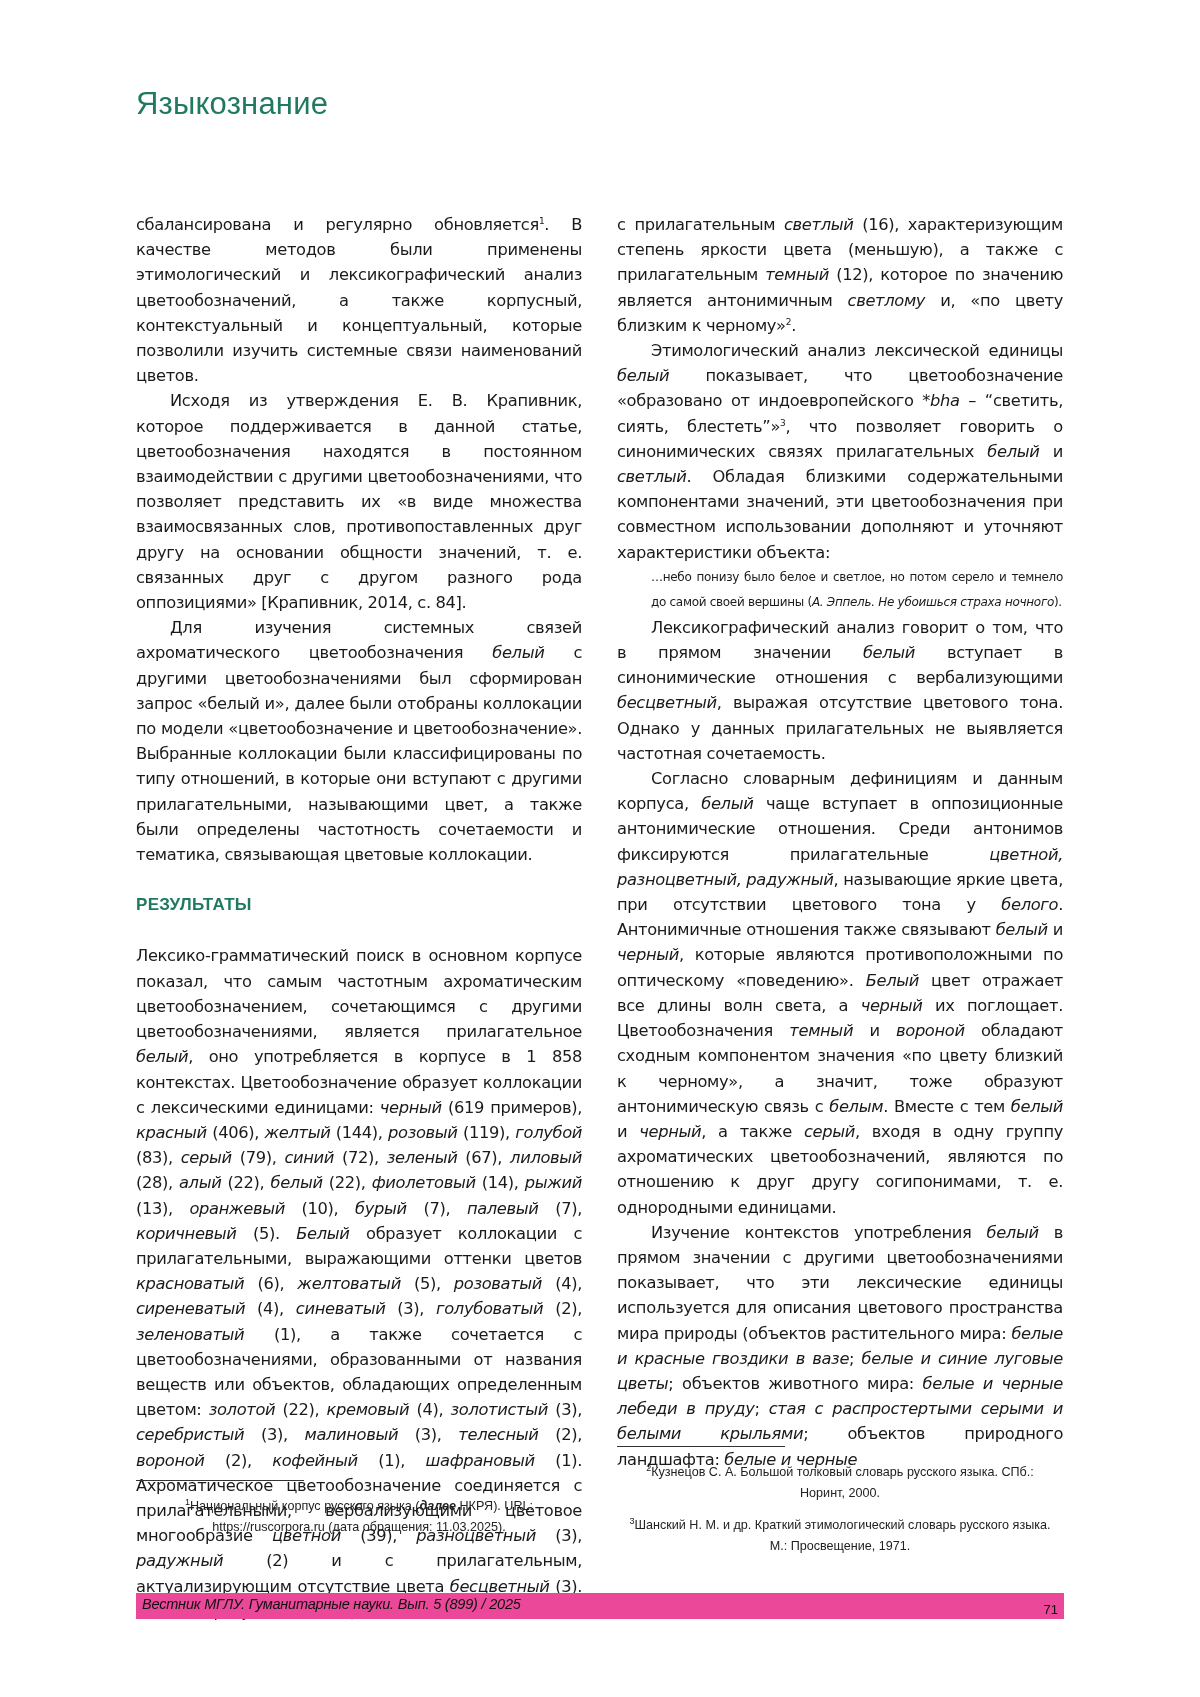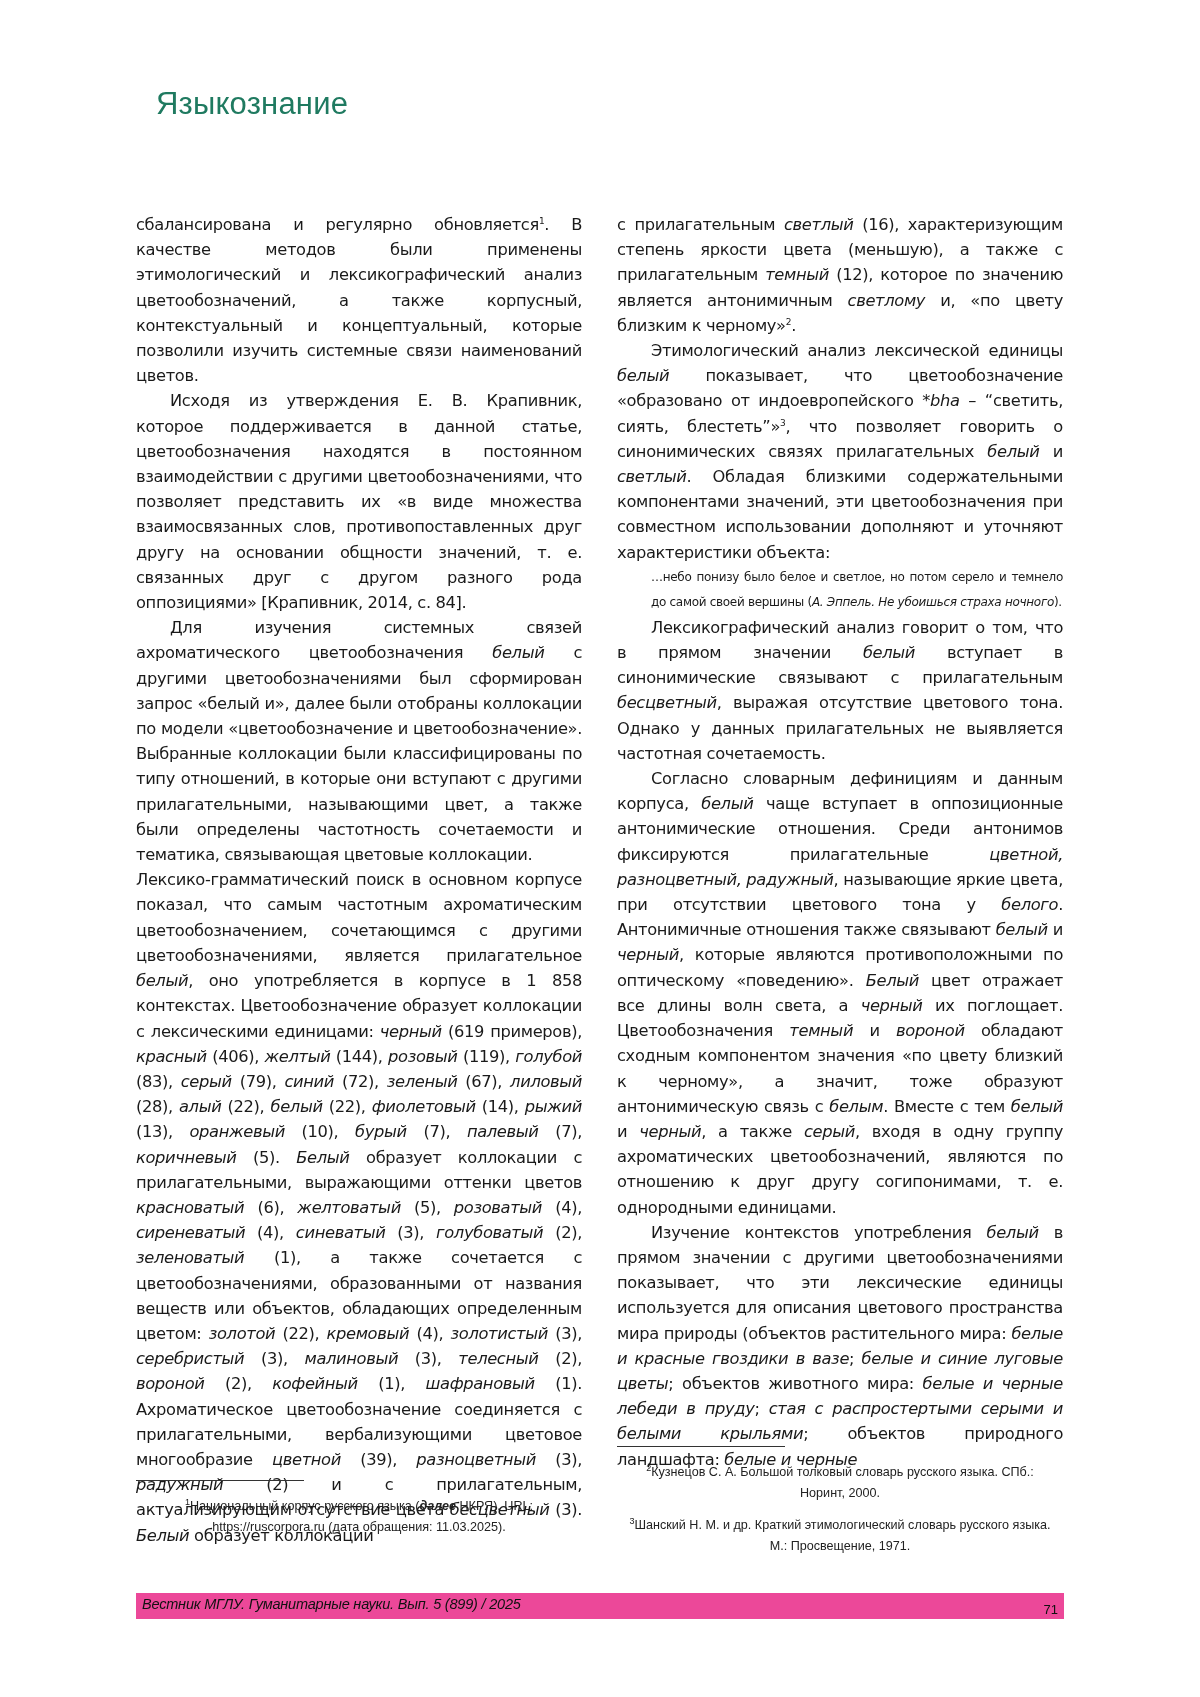--- a/index.html
+++ b/index.html
@@ -1,19 +1,19 @@
 <!DOCTYPE html>
 <html><head>
 <meta charset="utf-8">
 <style>
   html, body { margin:0; padding:0; background:#fff; }
   body { width:1200px; height:1697px; position:relative; overflow:hidden;
          font-family:"DejaVu Sans", sans-serif; color:#1a1a1a; }
   .section-title { position:absolute; left:136px; top:86px; font-family:"Liberation Sans", sans-serif;
-         font-size:31px; color:#1f7a60; letter-spacing:0.2px;margin-left:20px; }
+         font-size:31px; color:#1f7a60; letter-spacing:0.2px; }
   .col { position:absolute; top:212px; width:446px; font-size:16.3px; line-height:25.2px;
          text-align:justify; letter-spacing:-0.35px; }
   .col.left { left:136px; }
   .col.right { left:617px; }
   .col p { margin:0; }
   .col p.indent { text-indent:34px; }
   .col em { font-style:italic; }
   .heading { font-family:"Liberation Sans", sans-serif; font-weight:bold; color:#1f7a60;
          font-size:17px; letter-spacing:0.3px; margin:25px 0 26px 0; }
   .quote { font-size:12px; line-height:25px; padding-left:34px; margin:20px 0 20px 0; letter-spacing:-0.3px; }
@@ -31,28 +31,29 @@
 </style>
 </head>
 <body>
 
 <div class="section-title">Языкознание</div>
 
 <div class="col left">
   <p><span>сбалансирована и регулярно обновляется</span><sup>1</sup><span>. В качестве методов были применены этимологический и лексикографический анализ цветообозначений, а также корпусный, контекстуальный и концептуальный, которые позволили изучить системные связи наименований цветов.</span></p>
   <p class="indent">Исходя из утверждения Е. В. Крапивник, которое поддерживается в данной статье, цветообозначения находятся в постоянном взаимодействии с другими цветообозначениями, что позволяет представить их «в виде множества взаимосвязанных слов, противопоставленных друг другу на основании общности значений, т. е. связанных друг с другом разного рода оппозициями» [Крапивник, 2014, с. 84].</p>
   <p class="indent"><span>Для изучения системных связей ахроматического цветообозначения </span><em>белый</em><span> с другими цветообозначениями был сформирован запрос «белый и», далее были отобраны коллокации по модели «цветообозначение и цветообозначение». Выбранные коллокации были классифицированы по типу отношений, в которые они вступают с другими прилагательными, называющими цвет, а также были определены частотность сочетаемости и тематика, связывающая цветовые коллокации.</span></p>
+  <div class="heading">РЕЗУЛЬТАТЫ</div>
   <p><span>Лексико-грамматический поиск в основном корпусе показал, что самым частотным ахроматическим цветообозначением, сочетающимся с другими цветообозначениями, является прилагательное </span><em>белый</em><span>, оно употребляется в корпусе в 1 858 контекстах. Цветообозначение образует коллокации с лексическими единицами: </span><em>черный</em><span> (619 примеров), </span><em>красный</em><span> (406), </span><em>желтый</em><span> (144), </span><em>розовый</em><span> (119), </span><em>голубой</em><span> (83), </span><em>серый</em><span> (79), </span><em>синий</em><span> (72), </span><em>зеленый</em><span> (67), </span><em>лиловый</em><span> (28), </span><em>алый</em><span> (22), </span><em>белый</em><span> (22), </span><em>фиолетовый</em><span> (14), </span><em>рыжий</em><span> (13), </span><em>оранжевый</em><span> (10), </span><em>бурый</em><span> (7), </span><em>палевый</em><span> (7), </span><em>коричневый</em><span> (5). </span><em>Белый</em><span> образует коллокации с прилагательными, выражающими оттенки цветов </span><em>красноватый</em><span> (6), </span><em>желтоватый</em><span> (5), </span><em>розоватый</em><span> (4), </span><em>сиреневатый</em><span> (4), </span><em>синеватый</em><span> (3), </span><em>голубоватый</em><span> (2), </span><em>зеленоватый</em><span> (1), а также сочетается с цветообозначениями, образованными от названия веществ или объектов, обладающих определенным цветом: </span><em>золотой</em><span> (22), </span><em>кремовый</em><span> (4), </span><em>золотистый</em><span> (3), </span><em>серебристый</em><span> (3), </span><em>малиновый</em><span> (3), </span><em>телесный</em><span> (2), </span><em>вороной</em><span> (2), </span><em>кофейный</em><span> (1), </span><em>шафрановый</em><span> (1). Ахроматическое цветообозначение соединяется с прилагательными, вербализующими цветовое многообразие </span><em>цветной</em><span> (39), </span><em>разноцветный</em><span> (3), </span><em>радужный</em><span> (2) и с прилагательным, актуализирующим отсутствие цвета </span><em>бесцветный</em><span> (3). </span><em>Белый</em><span> образует коллокации</span></p>
 </div>
 
 <div class="col right">
   <p><span>с прилагательным </span><em>светлый</em><span> (16), характеризующим степень яркости цвета (меньшую), а также с прилагательным </span><em>темный</em><span> (12), которое по значению является антонимичным </span><em>светлому</em><span> и, «по цвету близким к черному»</span><sup>2</sup><span>.</span></p>
   <p class="indent"><span>Этимологический анализ лексической единицы </span><em>белый</em><span> показывает, что цветообозначение «образовано от индоевропейского *</span><em>bha</em><span> – “светить, сиять, блестеть”»</span><sup>3</sup><span>, что позволяет говорить о синонимических связях прилагательных </span><em>белый</em><span> и </span><em>светлый</em><span>. Обладая близкими содержательными компонентами значений, эти цветообозначения при совместном использовании дополняют и уточняют характеристики объекта:</span></p>
   <p class="quote"><span>…небо понизу было белое и светлое, но потом серело и темнело до самой своей вершины (</span><em>А. Эппель. Не убоишься страха ночного</em><span>).</span></p>
-  <p class="indent"><span>Лексикографический анализ говорит о том, что в прямом значении </span><em>белый</em><span> вступает в синонимические связывают с прилагательным </span><em>бесцветный</em><span>, выражая отсутствие цветового тона. Однако у данных прилагательных не выявляется частотная сочетаемость.</span></p>
+  <p class="indent"><span>Лексикографический анализ говорит о том, что в прямом значении </span><em>белый</em><span> вступает в синонимические отношения с вербализующими </span><em>бесцветный</em><span>, выражая отсутствие цветового тона. Однако у данных прилагательных не выявляется частотная сочетаемость.</span></p>
   <p class="indent"><span>Согласно словарным дефинициям и данным корпуса, </span><em>белый</em><span> чаще вступает в оппозиционные антонимические отношения. Среди антонимов фиксируются прилагательные </span><em>цветной, разноцветный, радужный</em><span>, называющие яркие цвета, при отсутствии цветового тона у </span><em>белого</em><span>. Антонимичные отношения также связывают </span><em>белый</em><span> и </span><em>черный</em><span>, которые являются противоположными по оптическому «поведению». </span><em>Белый</em><span> цвет отражает все длины волн света, а </span><em>черный</em><span> их поглощает. Цветообозначения </span><em>темный</em><span> и </span><em>вороной</em><span> обладают сходным компонентом значения «по цвету близкий к черному», а значит, тоже образуют антонимическую связь с </span><em>белым</em><span>. Вместе с тем </span><em>белый</em><span> и </span><em>черный</em><span>, а также </span><em>серый</em><span>, входя в одну группу ахроматических цветообозначений, являются по отношению к друг другу согипонимами, т. е. однородными единицами.</span></p>
   <p class="indent"><span>Изучение контекстов употребления </span><em>белый</em><span> в прямом значении с другими цветообозначениями показывает, что эти лексические единицы используется для описания цветового пространства мира природы (объектов растительного мира: </span><em>белые и красные гвоздики в вазе</em><span>; </span><em>белые и синие луговые цветы</em><span>; объектов животного мира: </span><em>белые и черные лебеди в пруду</em><span>; </span><em>стая с распростертыми серыми и белыми крыльями</em><span>; объектов природного ландшафта: </span><em>белые и черные</em></p>
 </div>
 
 <div class="footnote-rule" style="left:136px; top:1480px;"></div>
 <div class="footnotes" style="left:136px; top:1485px;">
   <p><sup>1</sup><span>Национальный корпус русского языка (</span><b><i>далее</i></b><span> НКРЯ). URL: https://ruscorpora.ru (дата обращения: 11.03.2025).</span></p>
 </div>
 
 <div class="footnote-rule" style="left:617px; top:1446px;"></div>

